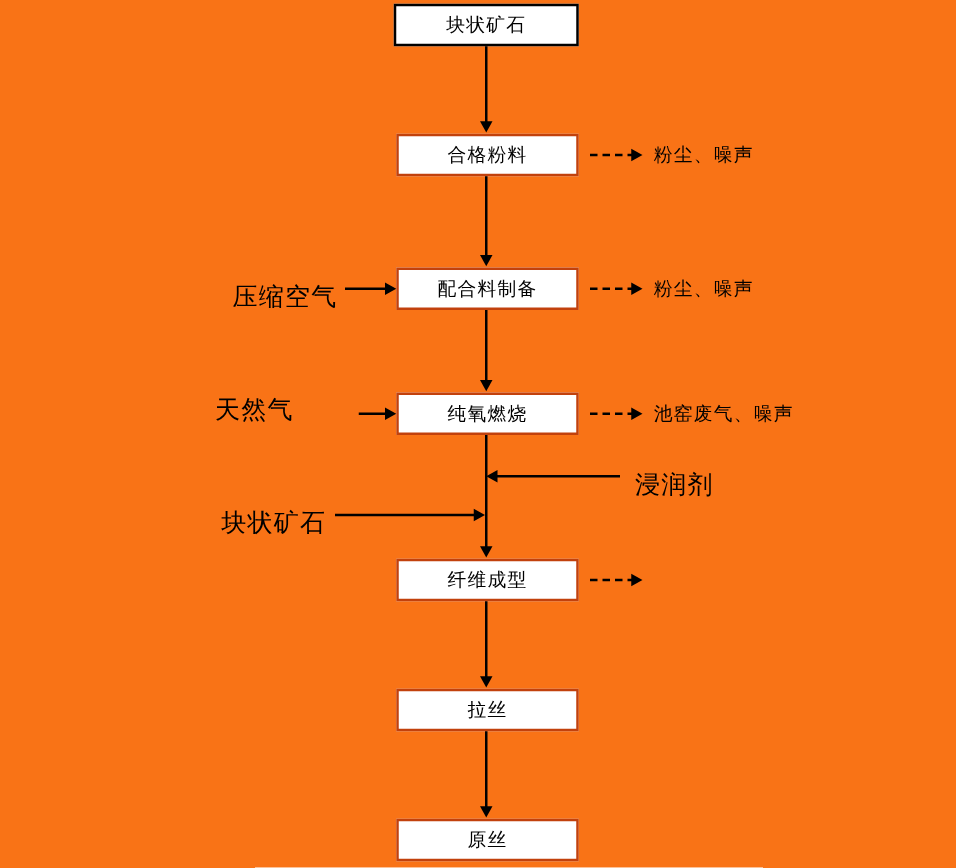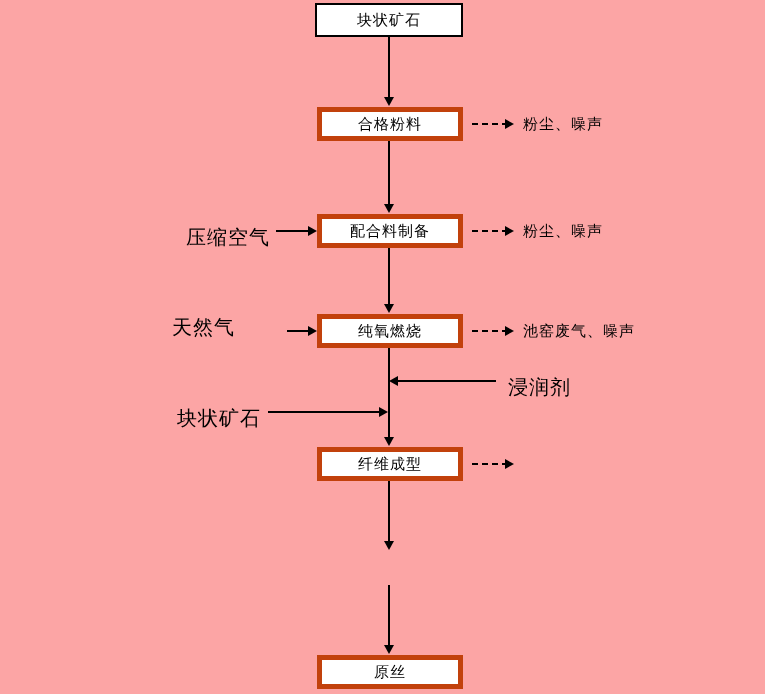--- a/index.html
+++ b/index.html
@@ -5,28 +5,28 @@
 <style>
   html, body {
     margin: 0;
     padding: 0;
     background: #ffffff;
   }
   #canvas {
     position: relative;
     width: 765px;
     height: 694px;
-    background: #fca5a5;
+    background: #f97316;
     font-family: "DejaVu Sans", "Liberation Sans", sans-serif;
     overflow: hidden;
   }
   .node {
     position: absolute;
     box-sizing: border-box;
-    border: 5px solid #c2410c;
+    border: 2px solid #c2410c;
     background: #ffffff;
     display: flex;
     align-items: center;
     justify-content: center;
     font-size: 15px;
     color: #000000;
     letter-spacing: 1px;
     white-space: nowrap;
   }
   .node.thick {
@@ -105,20 +105,23 @@
   </div>
 
   <div class="node" style="left:317px; top:314px; width:146px; height:34px;">
     <span>纯氧燃烧</span>
   </div>
 
   <div class="node" style="left:317px; top:447px; width:146px; height:34px;">
     <span>纤维成型</span>
   </div>
 
+  <div class="node" style="left:317px; top:551px; width:146px; height:34px;">
+    <span>拉丝</span>
+  </div>
 
   <div class="node" style="left:317px; top:655px; width:146px; height:34px;">
     <span>原丝</span>
   </div>
 
   <div class="conn vline" style="left:388px; top:37px; height:61px;"></div>
   <div class="arrow-down" style="left:384px; top:97px;"></div>
 
   <div class="conn vline" style="left:388px; top:141px; height:64px;"></div>
   <div class="arrow-down" style="left:384px; top:204px;"></div>

